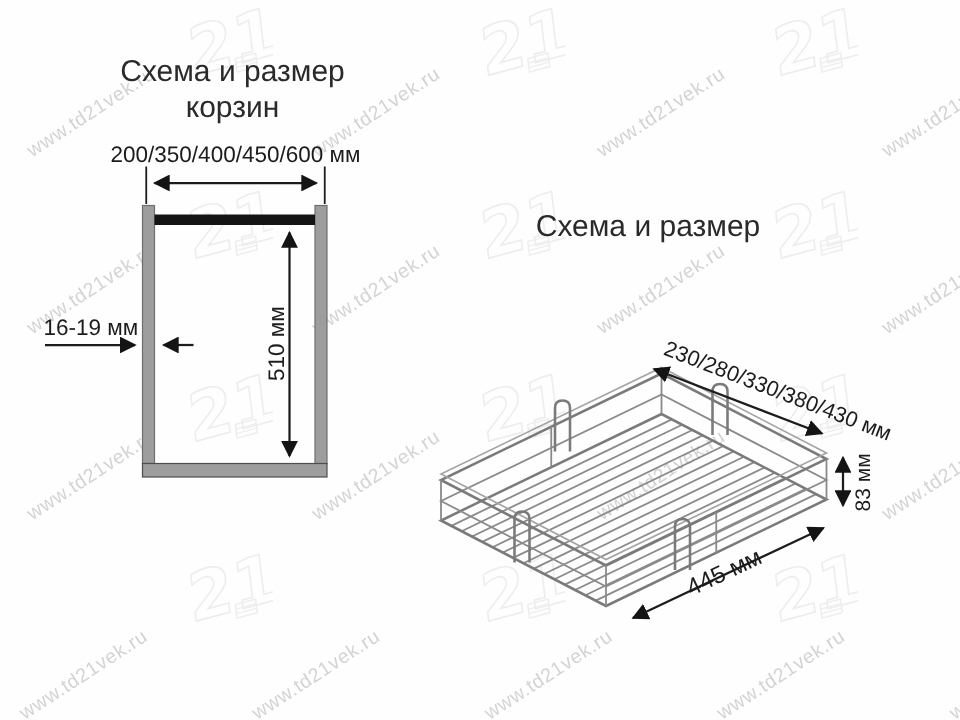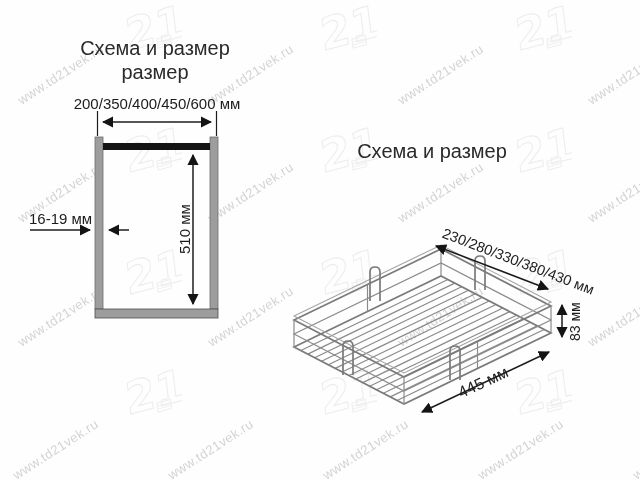--- a/index.html
+++ b/index.html
@@ -220,21 +220,21 @@
       </g>
     <g>
       <line class="dim" x1="436" y1="246" x2="548" y2="289" marker-start="url(#ah2)" marker-end="url(#ah2)"></line>
       <line class="dim" x1="422" y1="412" x2="549" y2="352" marker-start="url(#ah2)" marker-end="url(#ah2)"></line>
       <line class="dim" x1="562" y1="305" x2="562" y2="337" marker-start="url(#ah2)" marker-end="url(#ah2)"></line>
     </g>
   </svg>
 
   <div class="title" style="left:55px;top:36px;">
     <div>Схема и размер</div>
-    <div>размер</div>
+    <div>корзин</div>
   </div>
 
   <div class="lbl" style="left:57px;top:95px;width:200px;text-align:center;">200/350/400/450/600 мм</div>
 
   <div class="lbl" style="left:29px;top:210px;">16-19 мм</div>
 
   <div class="lbl rot" style="left:176px;top:254px;transform:rotate(-90deg);">510 мм</div>
 
   <div class="title" style="left:332px;top:139px;">
     <div>Схема и размер</div>

